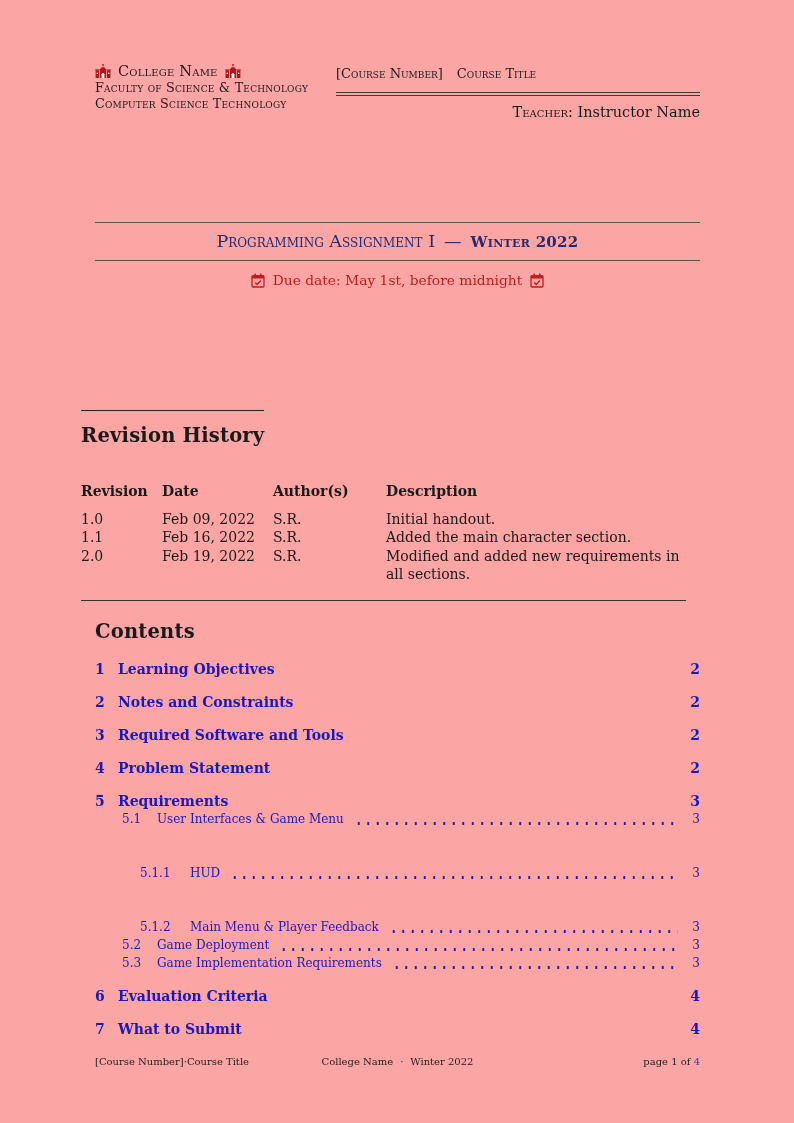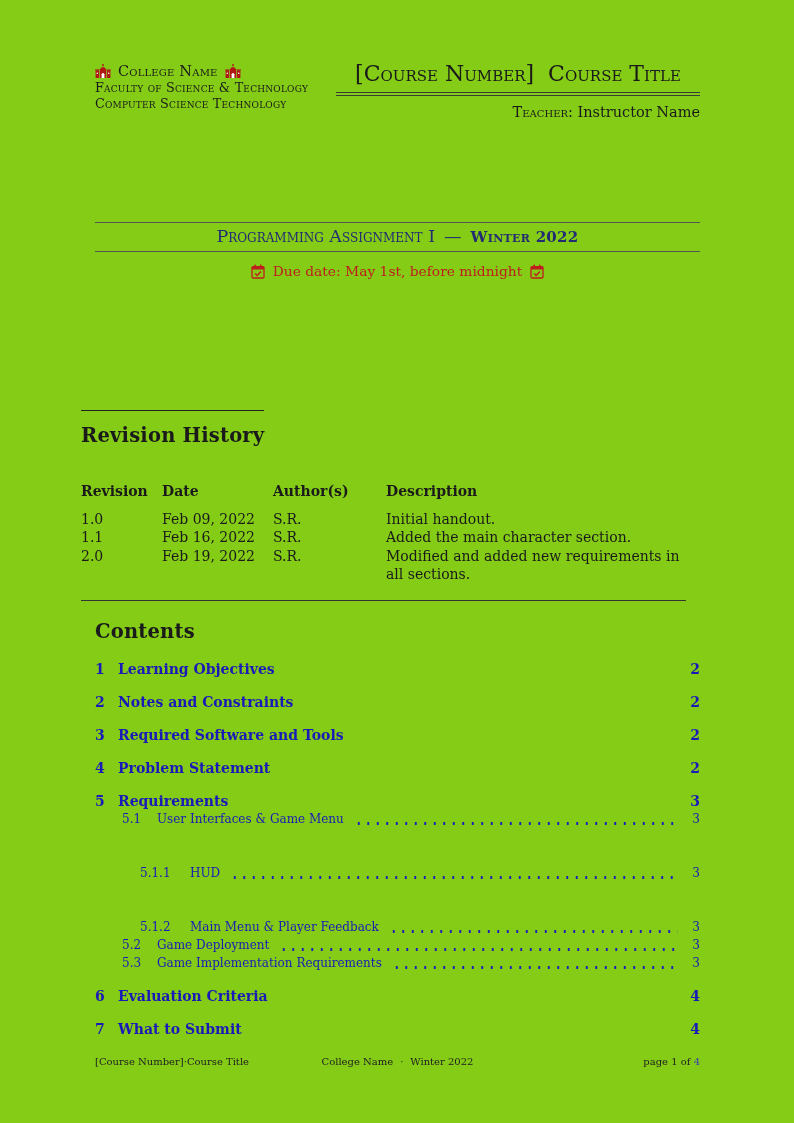--- a/index.html
+++ b/index.html
@@ -1,44 +1,44 @@
 <!DOCTYPE html>
 <html><head>
 <meta charset="utf-8">
 <style>
   * { margin:0; padding:0; box-sizing:border-box; }
   html,body { background:#9a9a9a; }
   .page {
     position:relative;
     width:794px; height:1123px;
     margin:0 auto;
-    background:#84cc16;
+    background:#fca5a5;
     font-family:"DejaVu Serif", serif;
     color:#1a1a1a;
     overflow:hidden;
   }
 
   
   .header { position:absolute; top:62px; left:95px; width:605px; display:flex; justify-content:space-between; }
   .header-left { width:232px; }
   .college-line { font-variant:small-caps; font-size:14.5px; line-height:18px; letter-spacing:.2px; display:flex; align-items:center; gap:7px; white-space:nowrap; }
   .hl-sub { font-variant:small-caps; font-size:12.8px; line-height:15.5px; letter-spacing:.2px; white-space:nowrap; }
   .header-right { width:364px; }
-  .course-line { font-variant:small-caps; font-size:22px; line-height:23px; text-align:center; white-space:nowrap; }
+  .course-line { font-variant:small-caps; font-size:13px; line-height:23px; text-align:left; white-space:nowrap; }
   .course-title-sp { margin-left:14px; }
   .double-rule { margin-top:7px; }
   .double-rule .r1 { border-top:1.7px solid #3a3a3a; }
   .double-rule .r2 { border-top:1px solid #3a3a3a; margin-top:2px; }
   .teacher-line { margin-top:8px; text-align:right; font-size:14.5px; white-space:nowrap; }
   .sc { font-variant:small-caps; }
 
   
   .banner { position:absolute; top:222px; left:95px; width:605px; }
   .hrule { border-top:1.1px solid #555; }
-  .banner-title { text-align:center; color:#232b73; font-variant:small-caps; font-size:17.5px; line-height:27px; white-space:nowrap; }
+  .banner-title { text-align:center; color:#232b73; font-variant:small-caps; font-size:17.5px; line-height:36px; white-space:nowrap; }
   .banner-title .sep { margin:0 9px; }
   .banner-title .term { font-weight:bold; font-size:15px; letter-spacing:.3px; }
   .due-line { margin-top:11px; display:flex; justify-content:center; align-items:center; gap:8px; color:#bf1d1d; font-size:13.8px; white-space:nowrap; }
 
   
   .revision { position:absolute; top:410px; left:81px; width:605px; }
   .short-rule { width:183px; border-top:1.3px solid #222; }
   .rev-heading { font-size:19.5px; font-weight:bold; margin-top:13px; letter-spacing:.2px; }
   .rev-table { margin-top:35px; display:grid; grid-template-columns:81px 111px 113px 1fr; font-size:14px; line-height:18.5px; }
   .rev-table .head { font-weight:bold; padding-bottom:9px; }

